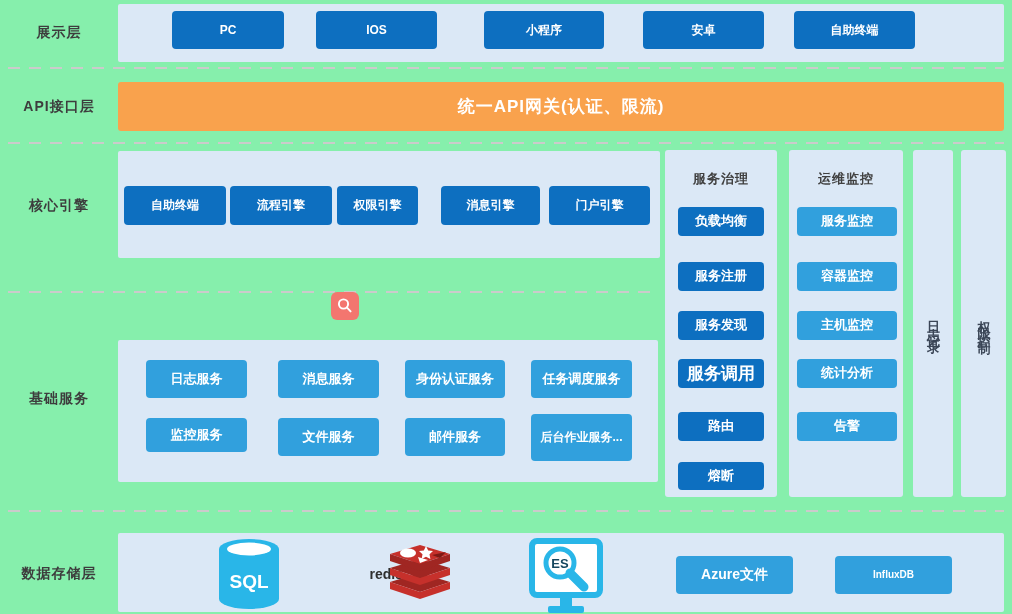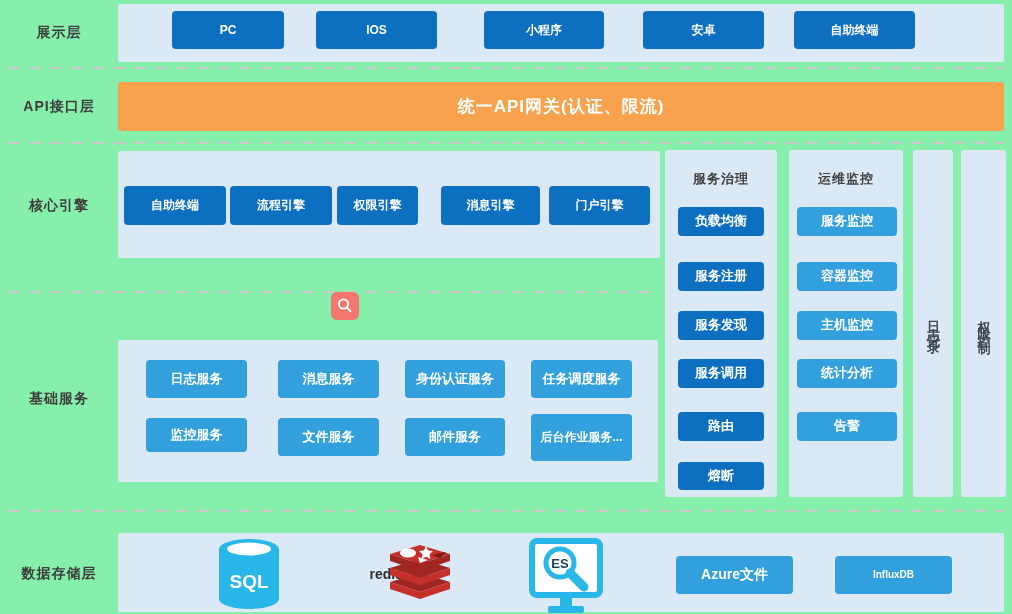--- a/index.html
+++ b/index.html
@@ -91,21 +91,21 @@
     <div class="btn-light" style="left:160px; top:78px; width:101px; height:38px">文件服务</div>
     <div class="btn-light" style="left:287px; top:78px; width:100px; height:38px">邮件服务</div>
     <div class="btn-light" style="left:413px; top:74px; width:101px; height:47px; font-size:12px; padding:2px 8px">后台作业服务...</div>
   </div>
 
   <div class="col" style="left:665px; width:112px">
     <div class="col-header">服务治理</div>
     <div class="btn-dark" style="left:13px; top:57px;  width:86px; height:29px; font-size:13px">负载均衡</div>
     <div class="btn-dark" style="left:13px; top:112px; width:86px; height:29px; font-size:13px">服务注册</div>
     <div class="btn-dark" style="left:13px; top:161px; width:86px; height:29px; font-size:13px">服务发现</div>
-    <div class="btn-dark" style="left:13px; top:209px; width:86px; height:29px; font-size:13px">服务调用</div>
+    <div class="btn-dark" style="left:13px; top:209px; width:86px; height:29px; font-size:17px">服务调用</div>
     <div class="btn-dark" style="left:13px; top:262px; width:86px; height:29px; font-size:13px">路由</div>
     <div class="btn-dark" style="left:13px; top:312px; width:86px; height:28px; font-size:13px">熔断</div>
   </div>
 
   <div class="col" style="left:789px; width:114px">
     <div class="col-header">运维监控</div>
     <div class="btn-light" style="left:8px; top:57px;  width:100px; height:29px">服务监控</div>
     <div class="btn-light" style="left:8px; top:112px; width:100px; height:29px">容器监控</div>
     <div class="btn-light" style="left:8px; top:161px; width:100px; height:29px">主机监控</div>
     <div class="btn-light" style="left:8px; top:209px; width:100px; height:29px">统计分析</div>

